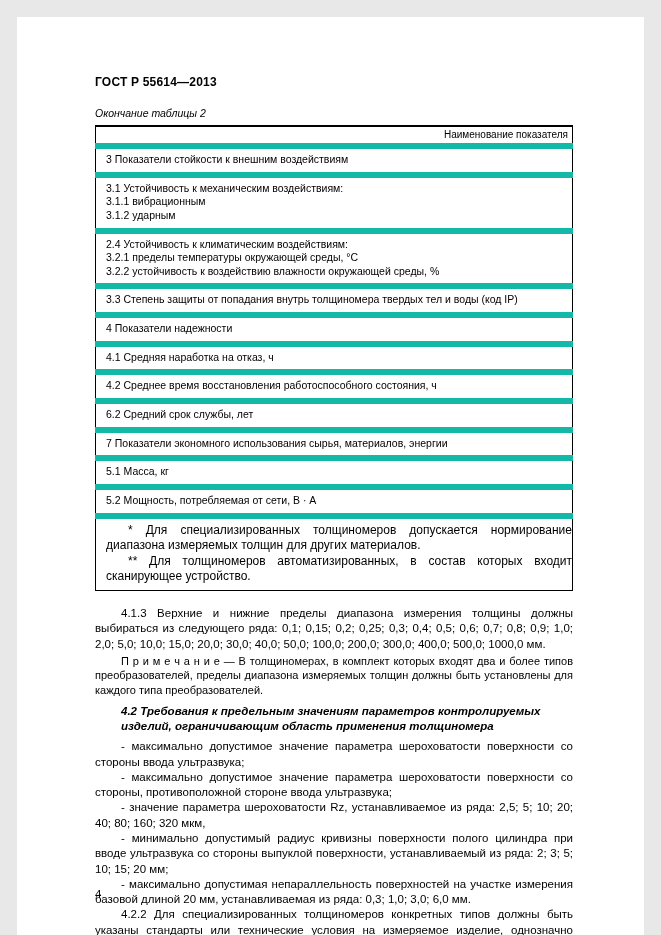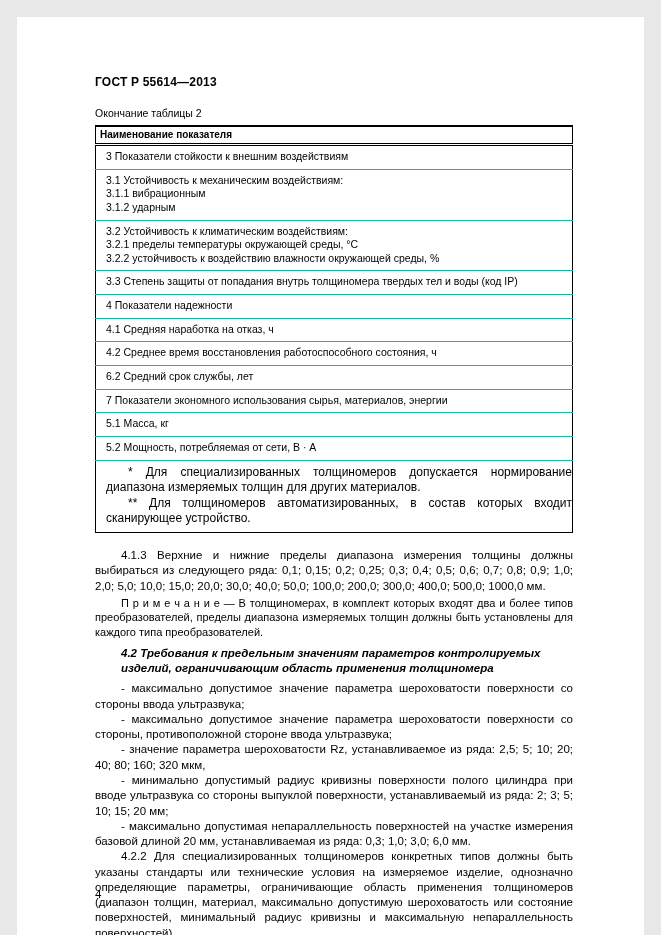--- a/index.html
+++ b/index.html
@@ -7,38 +7,38 @@
   .page {
     position:relative;
     width:627px; height:935px;
     margin:17px auto;
     background:#ffffff;
     box-sizing:border-box;
     padding:58px 71px 40px 78px;
     overflow:hidden;
   }
   .doc-header { font-weight:bold; font-size:12px; letter-spacing:0.2px; }
-  .table-caption { font-size:10.5px; margin-top:18px; margin-bottom:6px; }
+  .table-caption { font-style:italic; font-size:10.5px; margin-top:18px; margin-bottom:6px; }
 
   table.gost-table {
     border-collapse:collapse;
     width:100%;
     font-size:10.5px;
     border:1px solid #000;
     border-top:2px solid #000;
   }
   table.gost-table th {
-    font-weight:bold;
-    text-align:left;
+    font-weight:normal;
+    text-align:right;
     font-size:10px;
     padding:2px 4px 3px 4px;
     border-bottom:3px double #000;
   }
   table.gost-table td {
-    border-top:1px solid #14b8a6;
+    border-top:6px solid #14b8a6;
     padding:4px 0 5px 10px;
     vertical-align:top;
     line-height:1.3;
   }
   table.gost-table td div { margin:0; }
   .footnote-cell { font-size:12px; }
   .footnote-cell .fn { text-indent:22px; text-align:justify; }
 
   .body-text { margin-top:15px; }
   .para {
@@ -75,21 +75,21 @@
         </tr>
       <tr>
           <td>
         <div>3.1  Устойчивость к механическим воздействиям:</div>
         <div>3.1.1  вибрационным</div>
         <div>3.1.2  ударным</div>
       </td>
         </tr>
       <tr>
           <td>
-        <div>3.2  Устойчивость к климатическим воздействиям:</div>
+        <div>2.4  Устойчивость к климатическим воздействиям:</div>
         <div>3.2.1  пределы температуры окружающей среды, °С</div>
         <div>3.2.2  устойчивость к воздействию влажности окружающей среды, %</div>
       </td>
         </tr>
       <tr>
           <td>
         <div>3.3  Степень защиты от попадания внутрь толщиномера твердых тел и воды (код IP)</div>
       </td>
         </tr>
       <tr>

